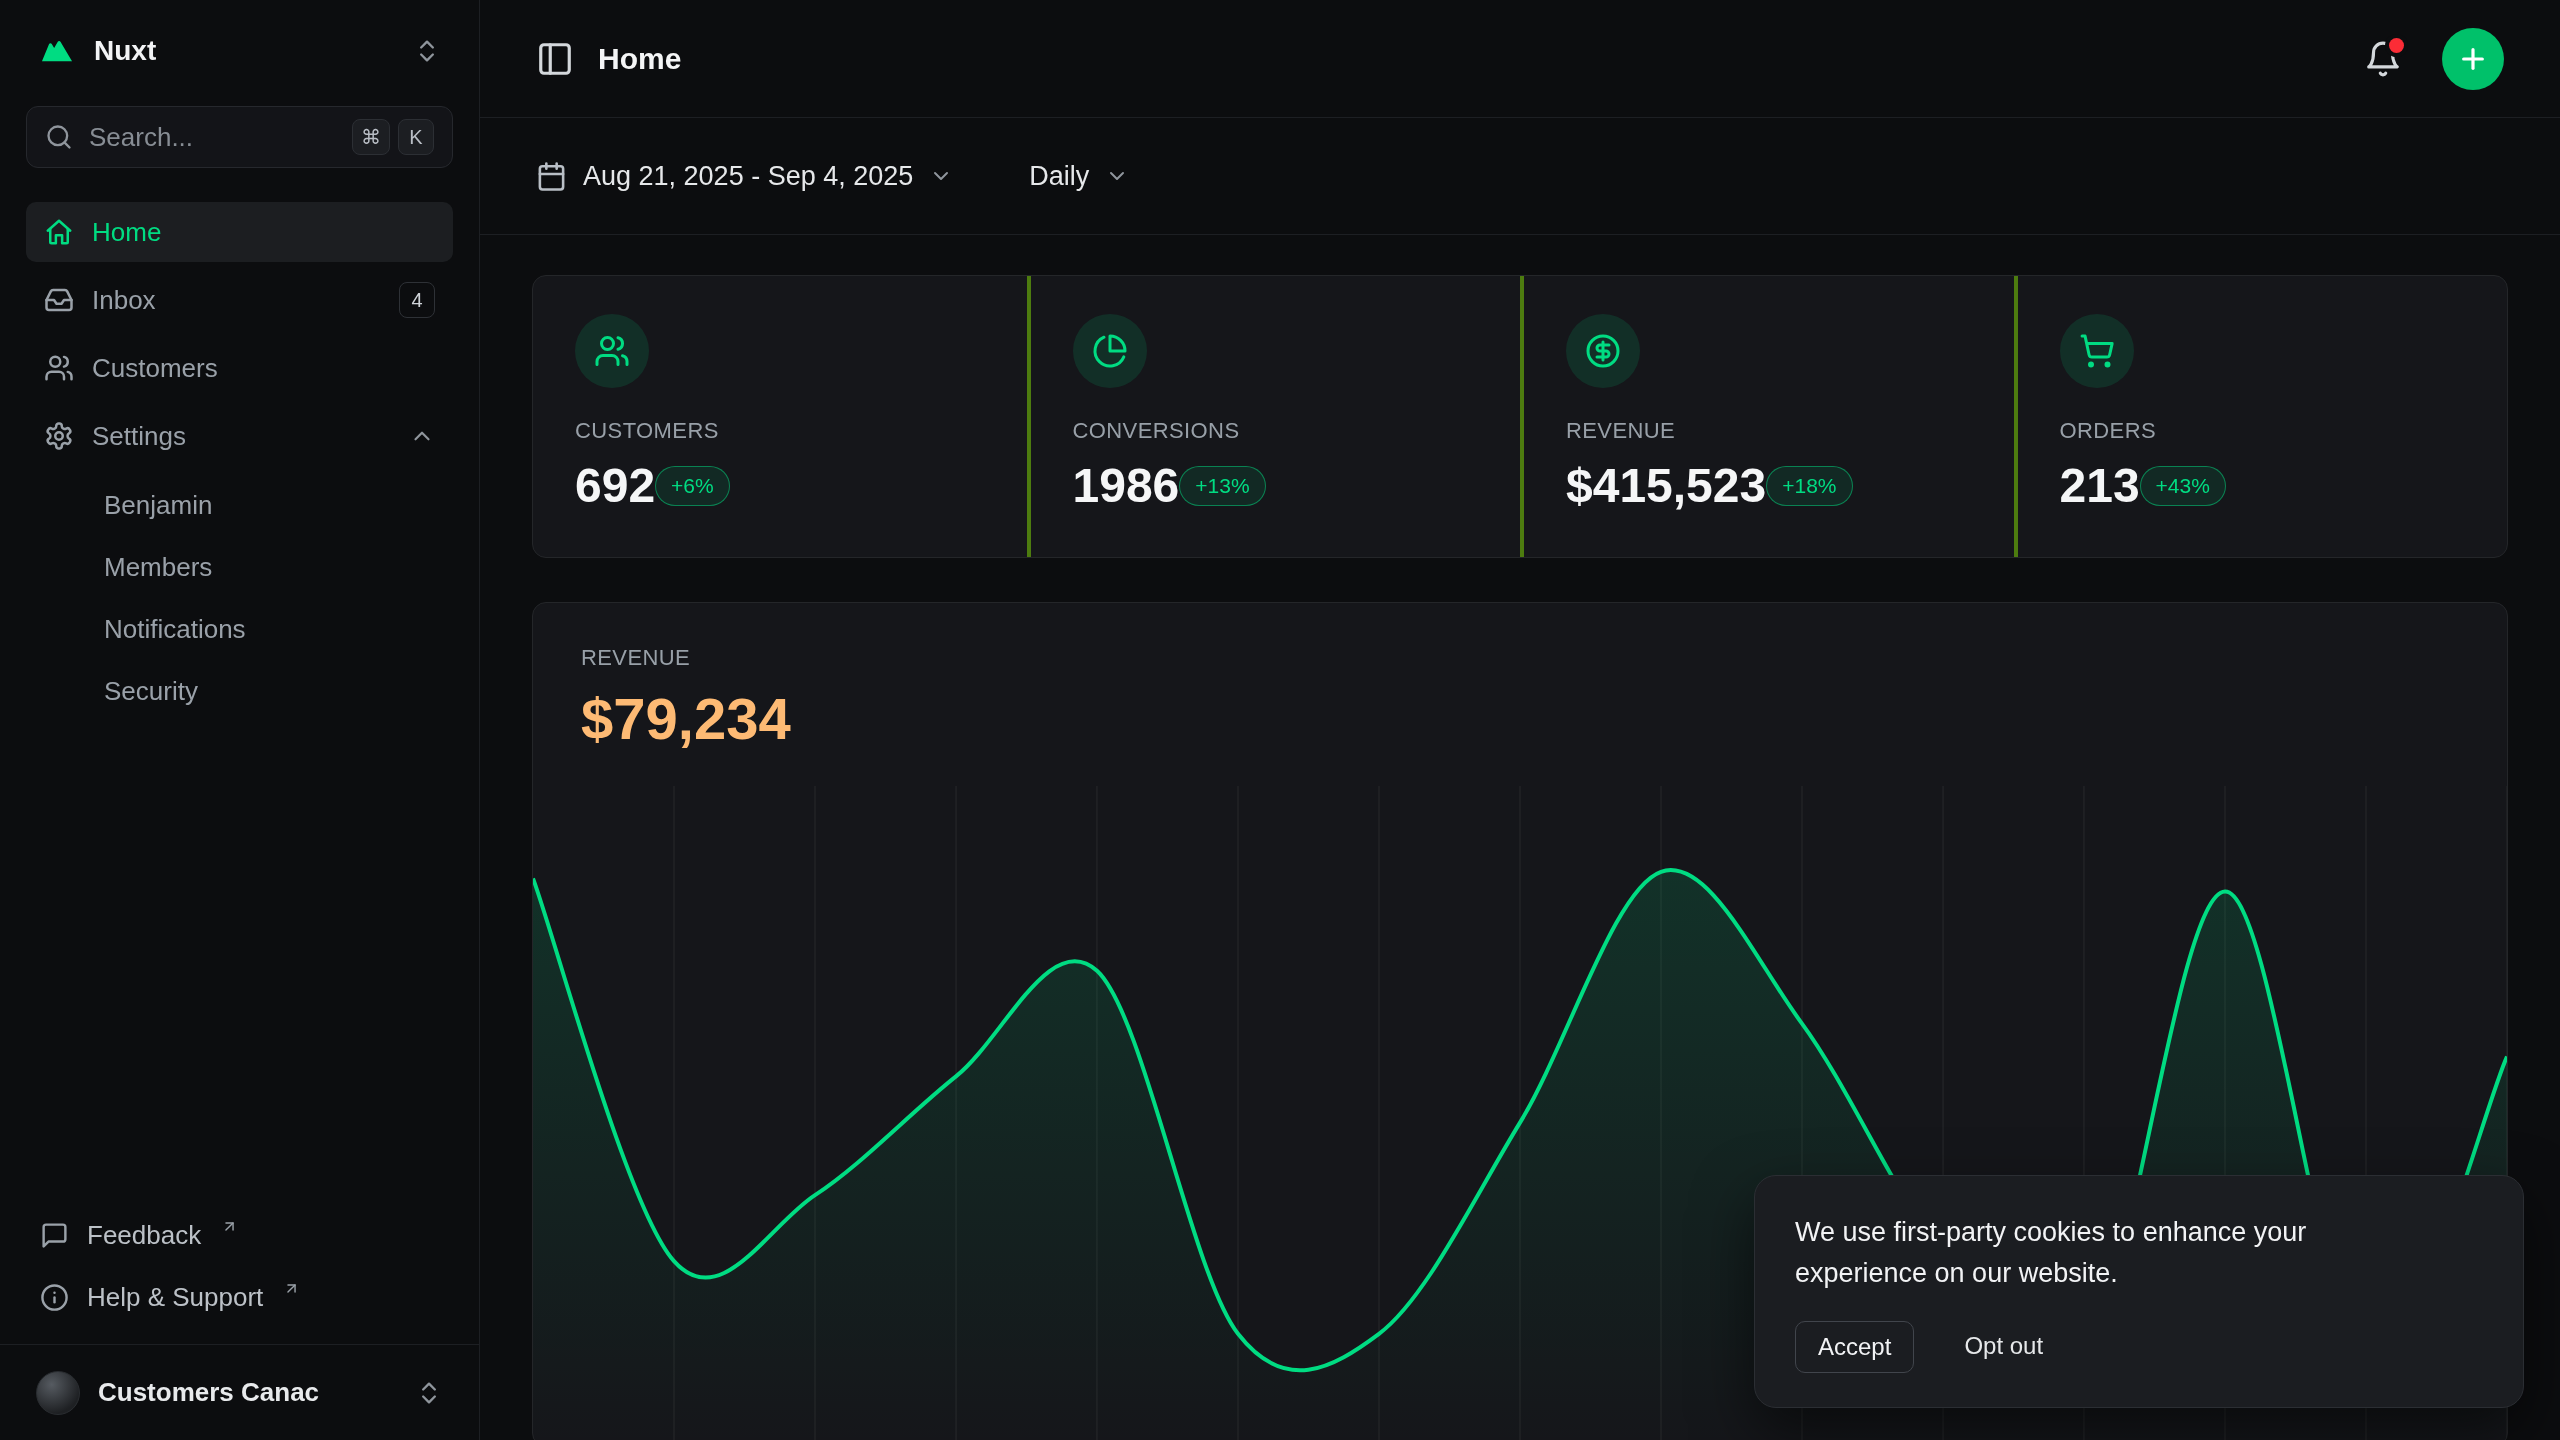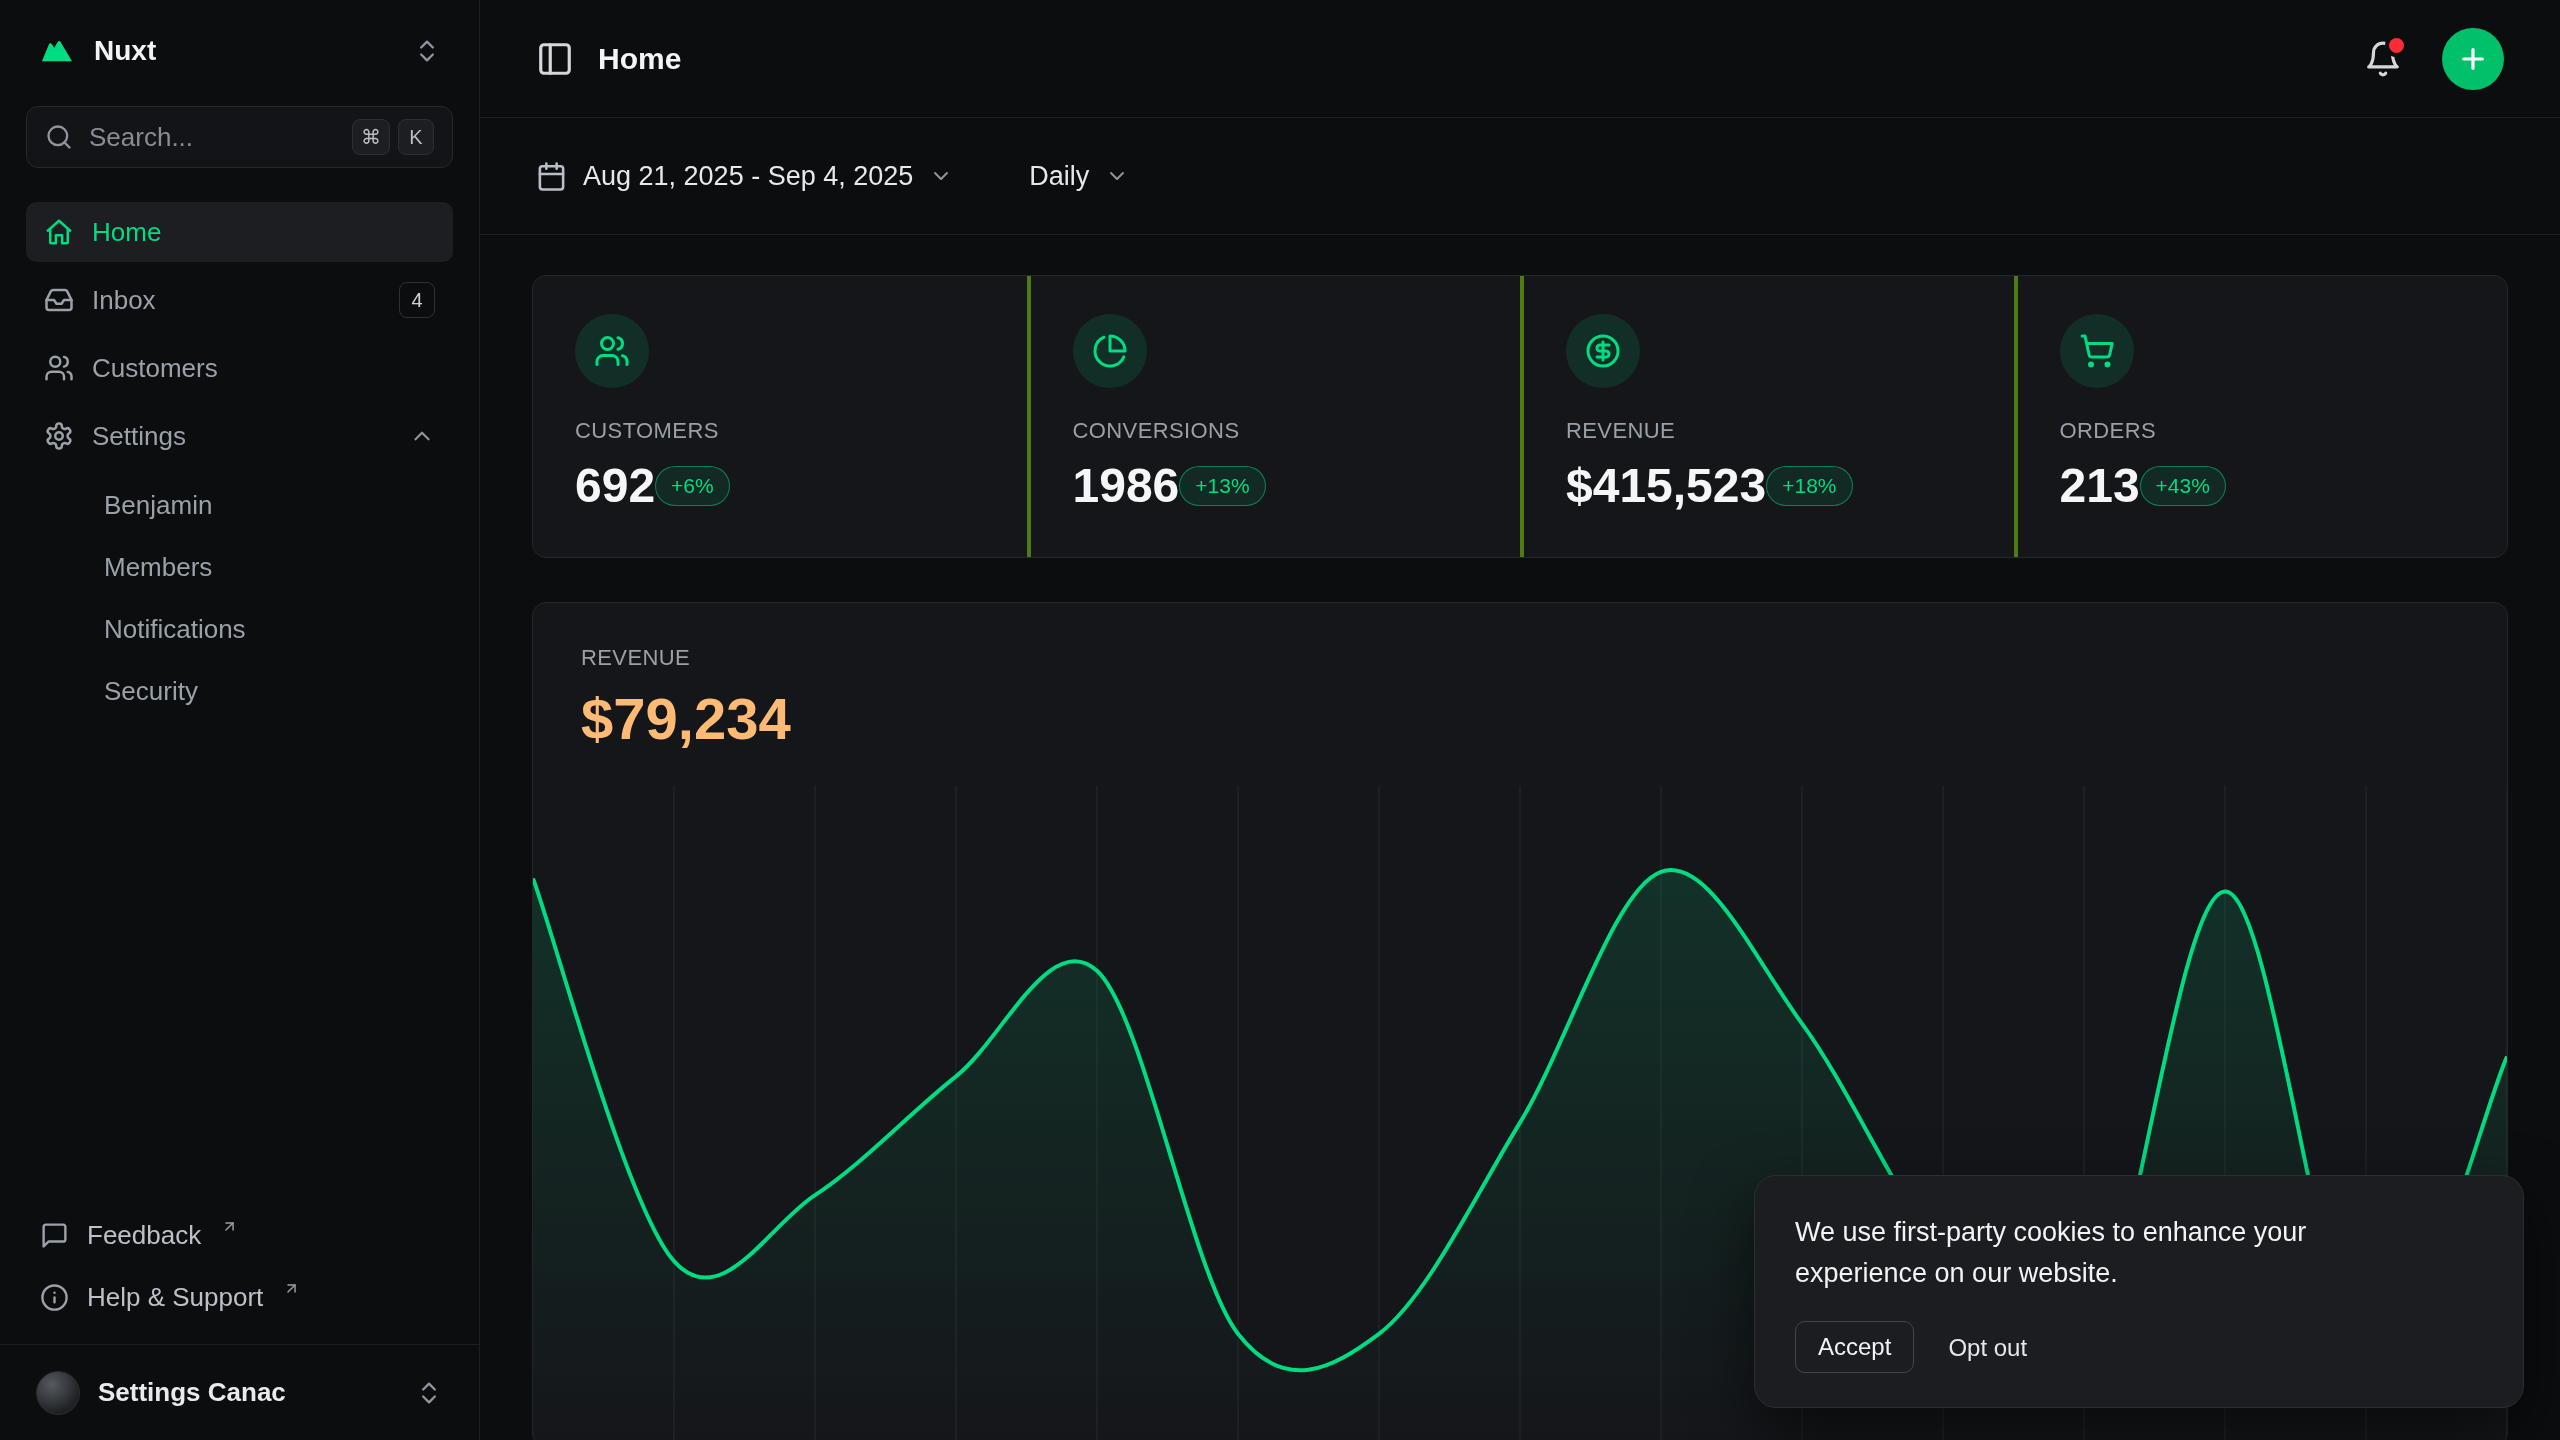--- a/index.html
+++ b/index.html
@@ -135,21 +135,21 @@
   .gridline { stroke:rgba(255,255,255,.055); stroke-width:1.5; }
   .chart-line { fill:none; stroke:#00dc82; stroke-width:4; }
 
   
   .cookie-toast {
     position:absolute; right:36px; bottom:32px; width:770px; z-index:50;
     background:#1b1d21; border:1px solid #2b2e33; border-radius:22px;
     padding:36px 40px 34px; box-shadow:0 24px 60px rgba(0,0,0,.55);
   }
   .cookie-msg { font-size:27px; line-height:1.5; color:#f2f3f5; max-width:580px; }
-  .cookie-actions { margin-top:28px; display:flex; align-items:flex-end; gap:30px; }
+  .cookie-actions { margin-top:28px; display:flex; align-items:flex-start; gap:46px; }
   .accept-btn {
     background:transparent; border:1px solid #41454c; border-radius:10px;
     padding:11px 22px; font-size:24px; font-weight:500; color:#f2f3f5;
     font-family:inherit; cursor:pointer;
   }
   .optout-btn {
     background:transparent; border:none; font-size:24px; font-weight:500;
     color:#e6e8ea; font-family:inherit; cursor:pointer; padding:11px 4px;
   }
 </style>
@@ -255,21 +255,21 @@
         <svg class="ext-arrow ico" viewBox="0 0 24 24">
             <path d="M7 7h10v10"></path>
             <path d="M7 17 17 7"></path>
           </svg>
       </div>
     </div>
   </div>
 
   <div class="sb-user">
     <span class="avatar"></span>
-    <span class="user-name">Settings Canac</span>
+    <span class="user-name">Customers Canac</span>
     <svg class="chev-ud ico" viewBox="0 0 24 24">
         <path d="m7 15 5 5 5-5"></path>
         <path d="m7 9 5-5 5 5"></path>
       </svg>
   </div>
 </aside>
 
 <main class="main">
   <header class="topbar">
     <div class="tb-left">

